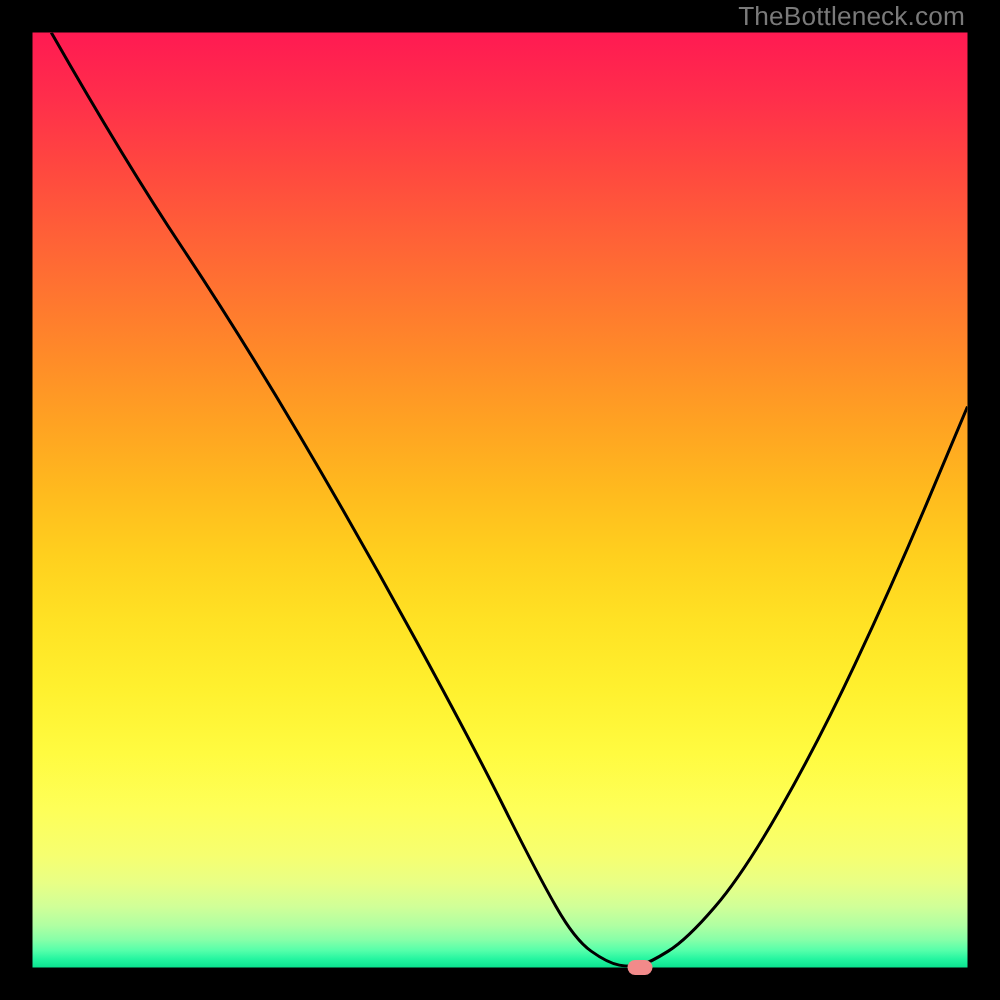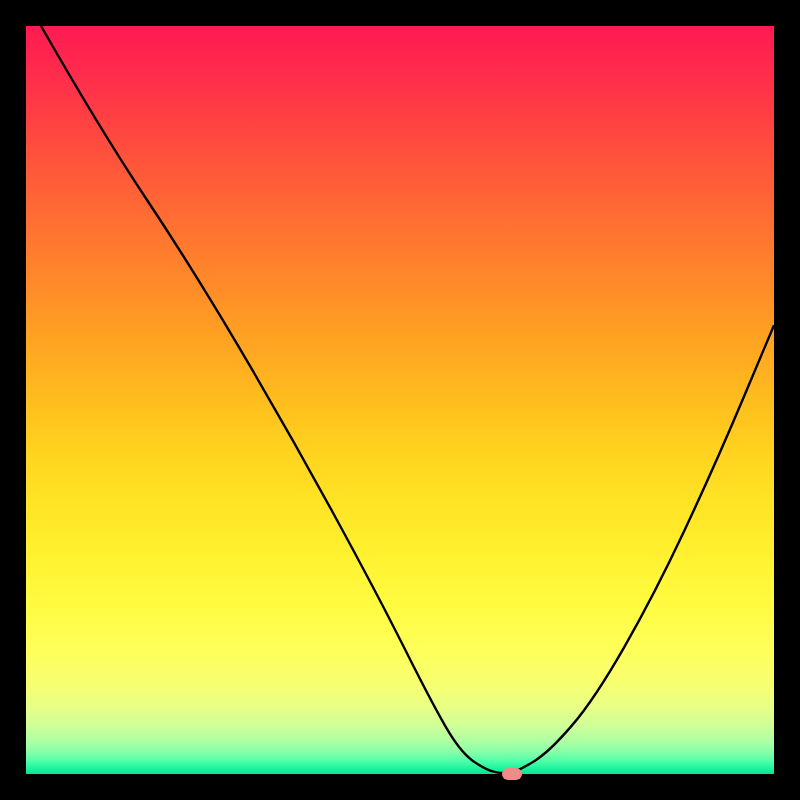--- a/index.html
+++ b/index.html
@@ -68,20 +68,21 @@
     height: 12px;
     background: #f28a8a;
     border-radius: 6px;
     transform: translate(-50%, -50%);
   }
 </style>
 </head>
 <body>
 
 <div class="frame">
+  <div class="watermark">TheBottleneck.com</div>
 
   <div class="plot-area">
     <svg class="curve" viewBox="0 0 748 748" preserveAspectRatio="none">
       <path fill="none" stroke="#000" stroke-width="2.4" d="M 15.0 0.0 Q 74.8 104.7 119.7 172.0 Q 164.6 239.4 213.2 321.6 Q 261.8 403.9 306.7 486.2 Q 351.6 568.5 377.7 620.8 Q 403.9 673.2 418.9 699.4 Q 433.8 725.6 446.9 734.9 Q 460.0 744.3 469.4 746.1 Q 478.7 748.0 486.2 746.1 Q 493.7 744.3 508.6 734.9 Q 523.6 725.6 546.0 699.4 Q 568.5 673.2 598.4 620.8 Q 628.3 568.5 658.2 504.9 Q 688.2 441.3 718.1 370.3 L 748.0 299.2" id="curve-path"></path>
     </svg>
     <div class="marker" id="marker" style="left: 486.2px; top: 748px;"></div>
   </div>
 </div>
 
 </body></html>

